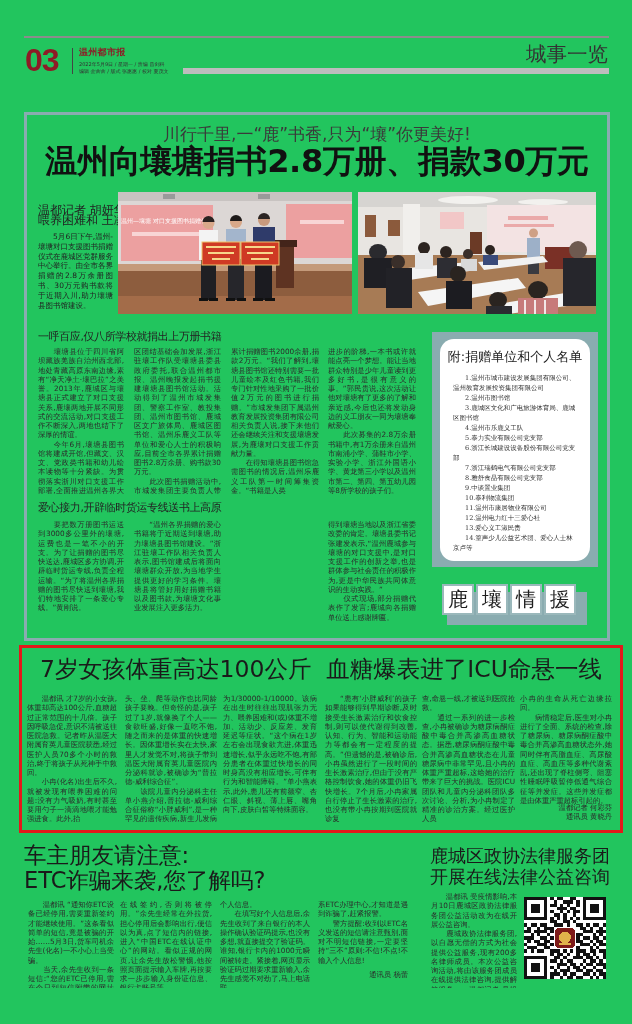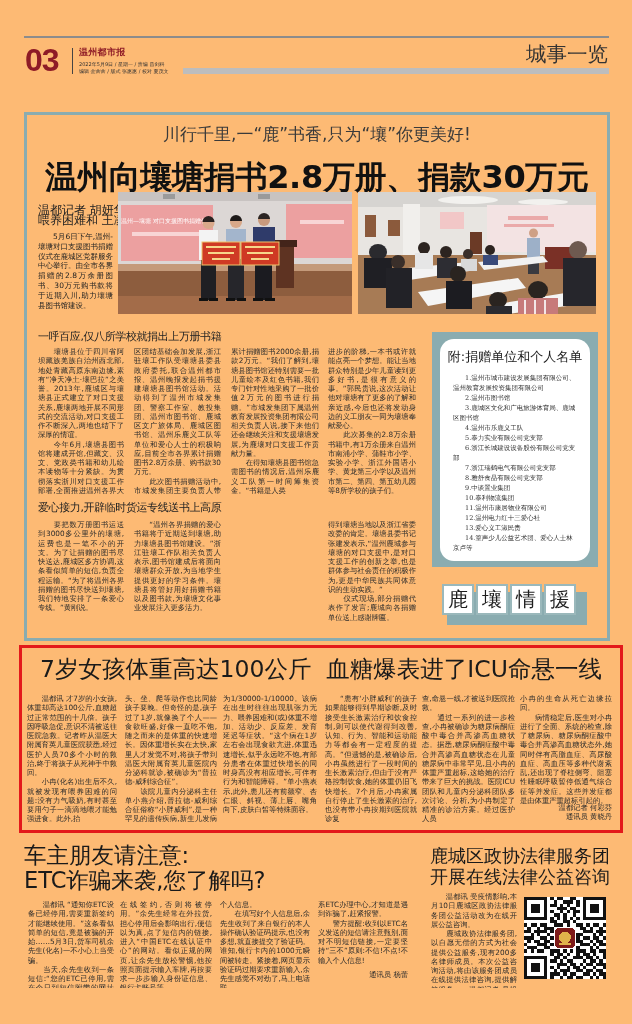--- a/index.html
+++ b/index.html
@@ -1,30 +1,30 @@
 <!DOCTYPE html>
 <html><head>
 <meta charset="utf-8">
 <style>
   * { box-sizing: border-box; margin: 0; padding: 0; }
   html, body { width: 632px; height: 1024px; background: #ffffff; overflow: hidden; }
   body { font-family: "DejaVu Sans", sans-serif; color: #222; }
-  #page { position: relative; width: 632px; height: 1024px; background: #fdba74; }
+  #page { position: relative; width: 632px; height: 1024px; background: #22c55e; }
   .abs { position: absolute; }
 
   
   .page-num { left: 25px; top: 44px; font-family: "Liberation Sans", sans-serif; font-weight: bold; font-size: 32px; line-height: 32px; color: #8e1b26; letter-spacing: -1px; }
   .masthead { left: 79px; top: 47px; font-size: 9px; line-height: 11px; font-weight: bold; color: #8e1b26; letter-spacing: 0.3px; white-space: nowrap; }
   .meta { left: 79px; font-size: 5px; line-height: 6px; color: #333; white-space: nowrap; }
   .section-title { left: 470px; top: 42px; width: 138px; text-align: right; font-size: 20.5px; line-height: 24px; color: #333; white-space: nowrap; }
 
   
   .frame { left: 24px; top: 112px; width: 586px; height: 529px; border: 3px solid #8aacb0; }
   .kicker { left: 24px; top: 125px; width: 586px; text-align: center; font-size: 17px; line-height: 18px; color: #3a3a3a; white-space: nowrap; }
-  .headline-main { left: 24px; top: 142px; width: 586px; text-align: center; font-size: 32px; line-height: 38px; font-weight: bold; color: #111; white-space: nowrap; letter-spacing: -0.3px; margin-top: 16px; }
+  .headline-main { left: 24px; top: 142px; width: 586px; text-align: center; font-size: 32px; line-height: 38px; font-weight: bold; color: #111; white-space: nowrap; letter-spacing: -0.3px; }
   .byline { left: 38px; top: 206px; width: 78px; font-size: 12px; line-height: 9.6px; color: #222; white-space: nowrap; }
   .lead { left: 38px; top: 232px; width: 75px; height: 88px; font-size: 7.5px; line-height: 9.8px; color: #222; text-align: justify; white-space: pre-line; overflow: hidden; word-break: break-all; }
   .photo { overflow: hidden; background: #ddd; }
   .photo svg { display: block; }
   .sec-head { left: 38px; font-size: 11px; line-height: 14px; color: #222; letter-spacing: -0.4px; white-space: nowrap; }
 
   .col { position: absolute; font-size: 7.3px; line-height: 9.25px; color: #2b2b2b; text-align: justify; white-space: pre-line; overflow: hidden; word-break: break-all; }
 
   .donor-frame { left: 432px; top: 332px; width: 166px; height: 235px; background: #8aacb0; }
   .donor-inner { left: 440px; top: 339px; width: 150px; height: 222px; background: #fff; border-radius: 14px; }
@@ -176,21 +176,21 @@
   <div class="col" style="left:38px;top:347px;width:86px;height:147px">　　壤塘县位于四川省阿坝藏族羌族自治州西北部,地处青藏高原东南边缘,素有“净天净土·壤巴拉”之美誉。2013年,鹿城区与壤塘县正式建立了对口支援关系,鹿壤两地开展不同形式的交流活动,对口支援工作不断深入,两地也结下了深厚的情谊。
 　　今年6月,壤塘县图书馆将建成开馆,但藏文、汉文、党政类书籍和幼儿绘本读物等十分紧缺。为贯彻落实浙川对口支援工作部署,全面推进温州各界大力支持西部地</div>
   <div class="col" style="left:134px;top:347px;width:87px;height:147px">区团结基础会加发展,浙江驻壤工作队受壤塘县委县政府委托,联合温州都市报、温州晚报发起捐书援建壤塘县图书馆活动。活动得到了温州市城发集团、警察工作室、教投集团、温州市图书馆、鹿城区文广旅体局、鹿城区图书馆、温州乐鹿义工队等单位和爱心人士的积极响应,目前全市各界累计捐赠图书2.8万余册、购书款30万元。
 　　此次图书捐赠活动中,市城发集团主要负责人带头捐书,集团本部及下属公司</div>
   <div class="col" style="left:231px;top:347px;width:88px;height:147px">累计捐赠图书2000余册,捐款2万元。“我们了解到,壤塘县图书馆还特别需要一批儿童绘本及红色书籍,我们专门针对性地采购了一批价值2万元的图书进行捐赠。”市城发集团下属温州教育发展投资集团有限公司相关负责人说,接下来他们还会继续关注和支援壤塘发展,为鹿壤对口支援工作贡献力量。
 　　在得知壤塘县图书馆急需图书的情况后,温州乐鹿义工队第一时间筹集资金。“书籍是人类</div>
   <div class="col" style="left:328px;top:347px;width:88px;height:147px">进步的阶梯,一本书或许就能点亮一个梦想。能让当地群众特别是少年儿童读到更多好书,是很有意义的事。”郭民贵说,这次活动让他对壤塘有了更多的了解和亲近感,今后也还将发动身边的义工朋友一同为壤塘奉献爱心。
 　　此次募集的2.8万余册书籍中,有1万余册来自温州市南浦小学、蒲鞋市小学、实验小学、浙江外国语小学、黄龙第三小学以及温州市第二、第四、第五幼儿园等8所学校的孩子们。</div>
 
   <div class="abs sec-head" style="top:501px">爱心接力,开辟临时货运专线送书上高原</div>
-  <div class="col" style="left:38px;top:520px;width:86px;height:115px">　　要把数万册图书运送到3000多公里外的壤塘,运费也是一笔不小的开支。为了让捐赠的图书尽快送达,鹿城区多方协调,这条看似简单的短信,负责全程运输。“为了将温州各界捐赠的图书尽快送到壤塘,我们特地安排了一条爱心专线。”黄刚说。</div>
+  <div class="col" style="left:38px;top:520px;width:86px;height:115px">　　要把数万册图书运送到3000多公里外的壤塘,运费也是一笔不小的开支。为了让捐赠的图书尽快送达,鹿城区多方协调,开辟临时货运专线,负责全程运输。“为了将温州各界捐赠的图书尽快送到壤塘,我们特地安排了一条爱心专线。”黄刚说。</div>
   <div class="col" style="left:134px;top:520px;width:87px;height:115px">　　“温州各界捐赠的爱心书籍将于近期送到壤塘,助力壤塘县图书馆建设。”浙江驻壤工作队相关负责人表示,图书馆建成后将面向壤塘群众开放,为当地学生提供更好的学习条件。壤塘县将管好用好捐赠书籍以及图书款,为壤塘文化事业发展注入更多活力。</div>
   <div class="col" style="left:328px;top:520px;width:88px;height:115px">得到壤塘当地以及浙江省委改委的肯定。壤塘县委书记张建发表示,“温州鹿城参与壤塘的对口支援中,是对口支援工作的创新之举,也是群体参与社会责任的积极作为,更是中华民族共同体意识的生动实践。”
 　　仪式现场,部分捐赠代表作了发言;鹿城向各捐赠单位送上感谢牌匾。</div>
 
   <div class="abs donor-frame"></div>
   <div class="abs donor-inner"></div>
   <div class="abs donor-title">附:捐赠单位和个人名单</div>
   <div class="abs donor-list">
     <div class="donor-item">1.温州市城市建设发展集团有限公司、温州教育发展投资集团有限公司</div>
     <div class="donor-item">2.温州市图书馆</div>

